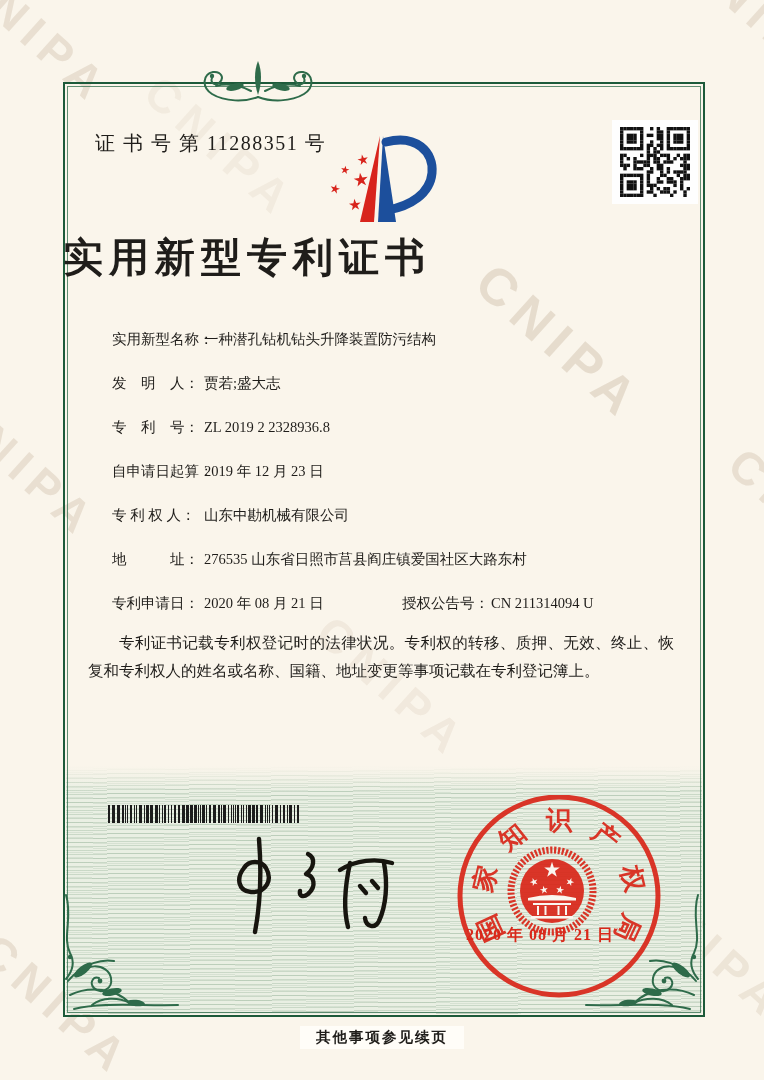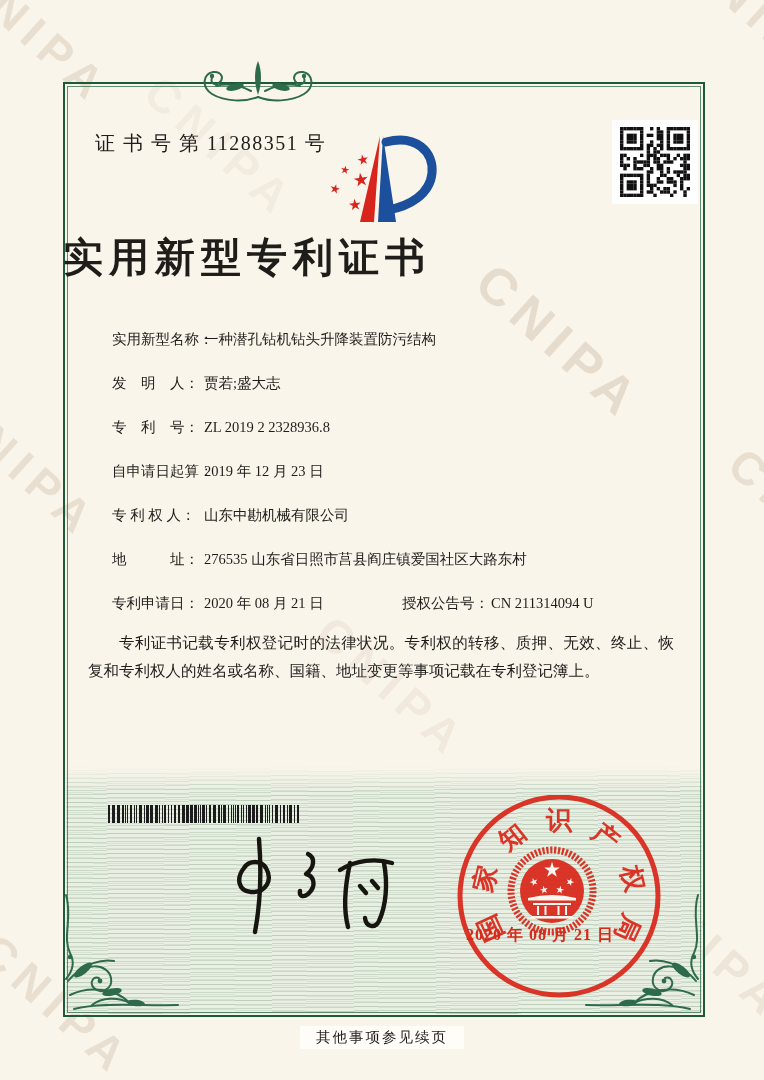--- a/index.html
+++ b/index.html
@@ -67,21 +67,21 @@
     left:110px;top:861px;font-family:"Liberation Sans","DejaVu Sans",sans-serif;
     font-size:17px;line-height:33px;letter-spacing:2px;
   }
   .signature{left:222px;top:834px;width:192px;height:104px;}
   .seal{left:452px;top:795px;width:214px;height:214px;opacity:.93;}
   .seal-date{
     left:466px;top:925px;font-size:16px;font-weight:700;color:#d9281a;
     letter-spacing:1px;white-space:nowrap;z-index:4;
   }
   .page-info{left:63px;top:990px;width:640px;text-align:center;font-size:14px;letter-spacing:2px;}
-  .footer-note{left:0;top:1026px;width:764px;text-align:center;font-size:14.5px;letter-spacing:2px;}
+  .footer-note{left:0;top:1026px;width:764px;text-align:center;font-size:14.5px;letter-spacing:2px;font-weight:bold;}
   .footer-note span{background:#fffdf8;padding:2px 16px;display:inline-block;}
   .orn{z-index:2;}
 </style>
 </head>
 <body>
 
 <div class="page">
 
   <div class="wm wm1">CNIPA</div>
   <div class="wm wm2">CNIPA</div>

